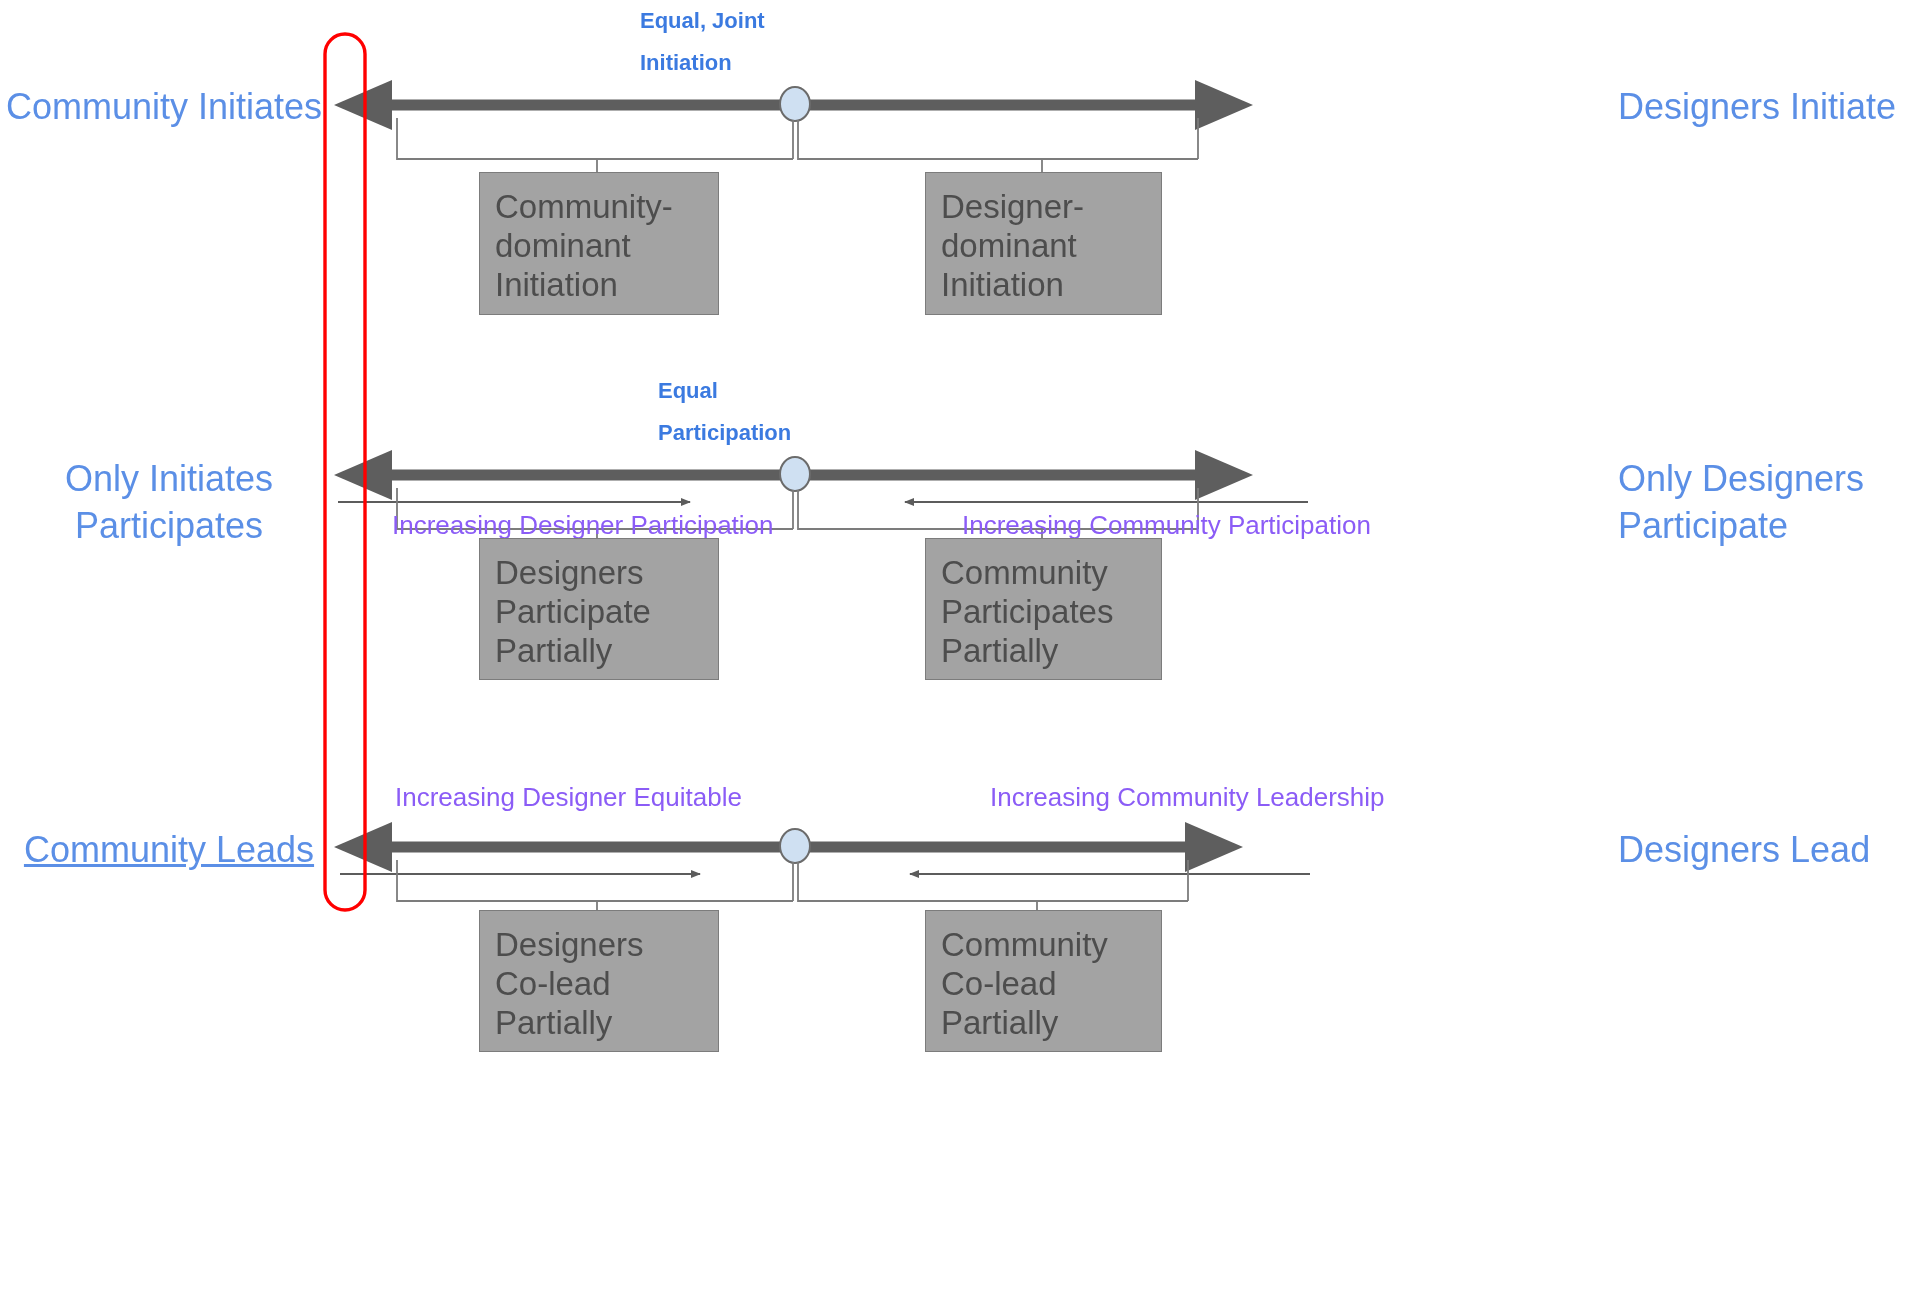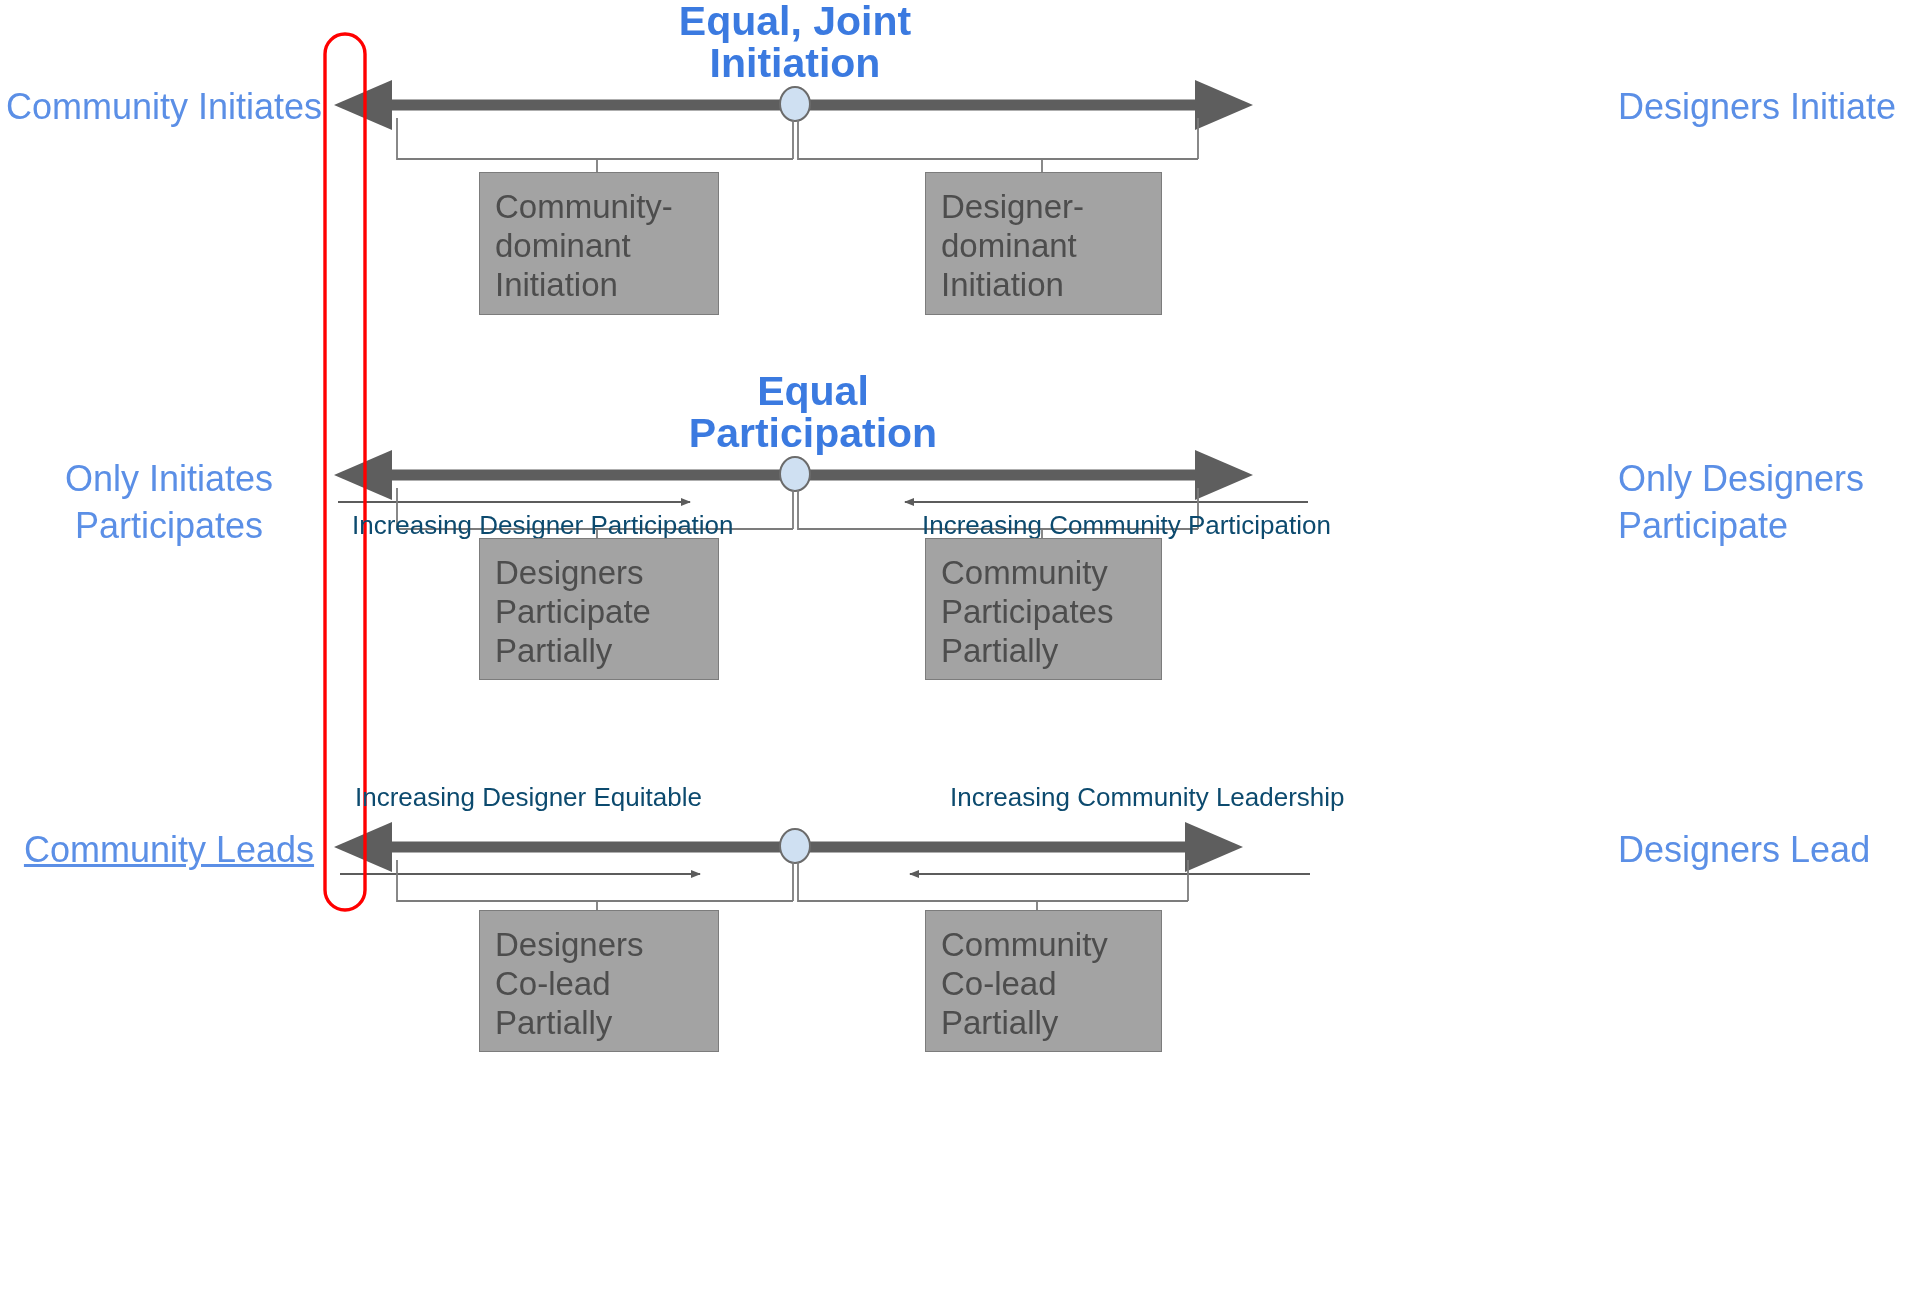--- a/index.html
+++ b/index.html
@@ -27,45 +27,45 @@
     font-weight: 400;
     white-space: pre-line;
     letter-spacing: 0px;
   }
   .endlabel.left  { text-align: center; }
   .endlabel.right { text-align: left; }
 
   
   .centercap {
     color: #3b7ae0;
-    font-size: 41px;
+    font-size: 22px;
     line-height: 42px;
     font-weight: bold;
-    text-align: center;
     white-space: pre-line;
   }
 
   
   .descbox {
     border: 1.6px solid #7c7c7c;
     background: #a3a3a3;
     box-sizing: border-box;
     color: #4d4d4d;
     font-size: 33px;
     line-height: 39px;
     padding: 14px 0 0 15px;
     white-space: pre-line;
   }
 
   
   .inclabel {
-    color: #0c4a6e;
+    color: #8b5cf6;
     font-size: 26px;
     line-height: 30px;
     white-space: nowrap;
+    margin-left: 40px;
   }
 
   svg.overlay {
     position: absolute;
     left: 0; top: 0;
     width: 1905px;
     height: 1294px;
     pointer-events: none;
   }
 </style>

